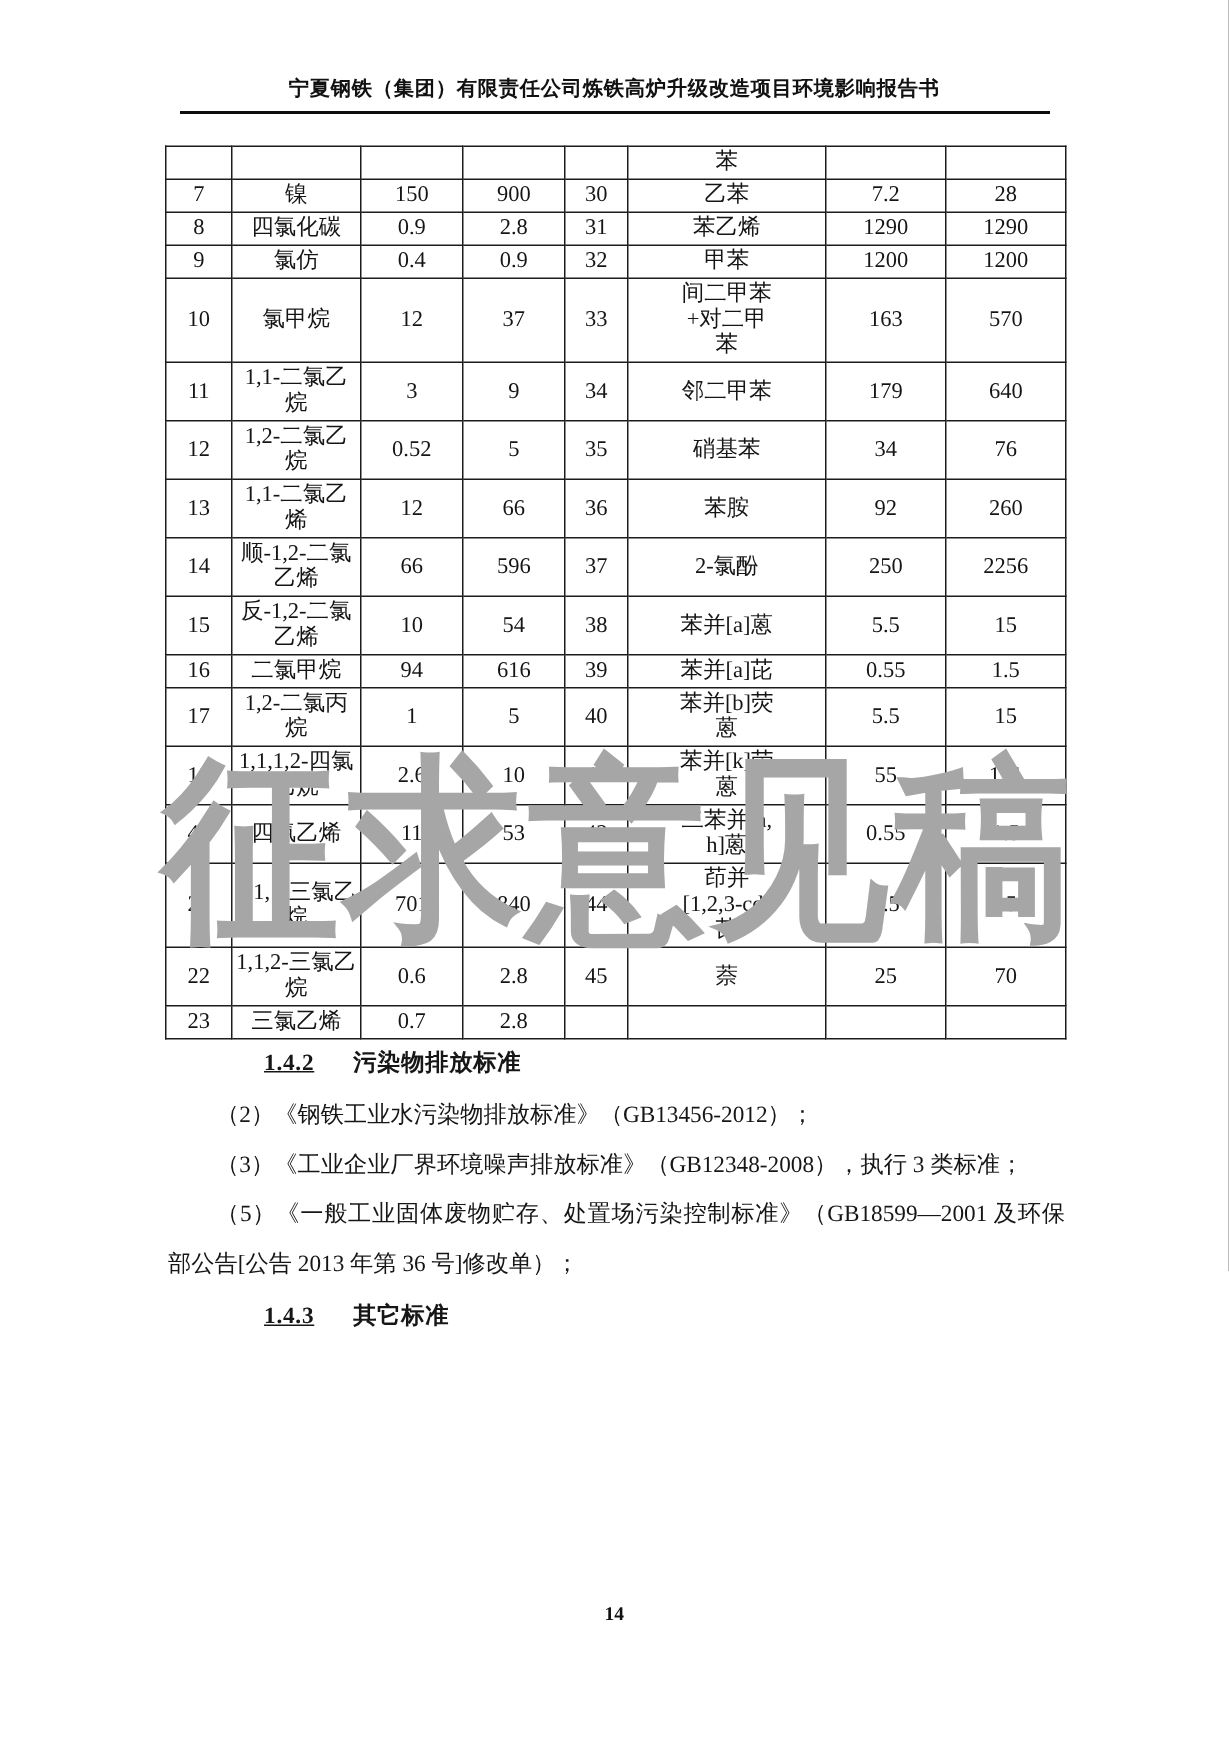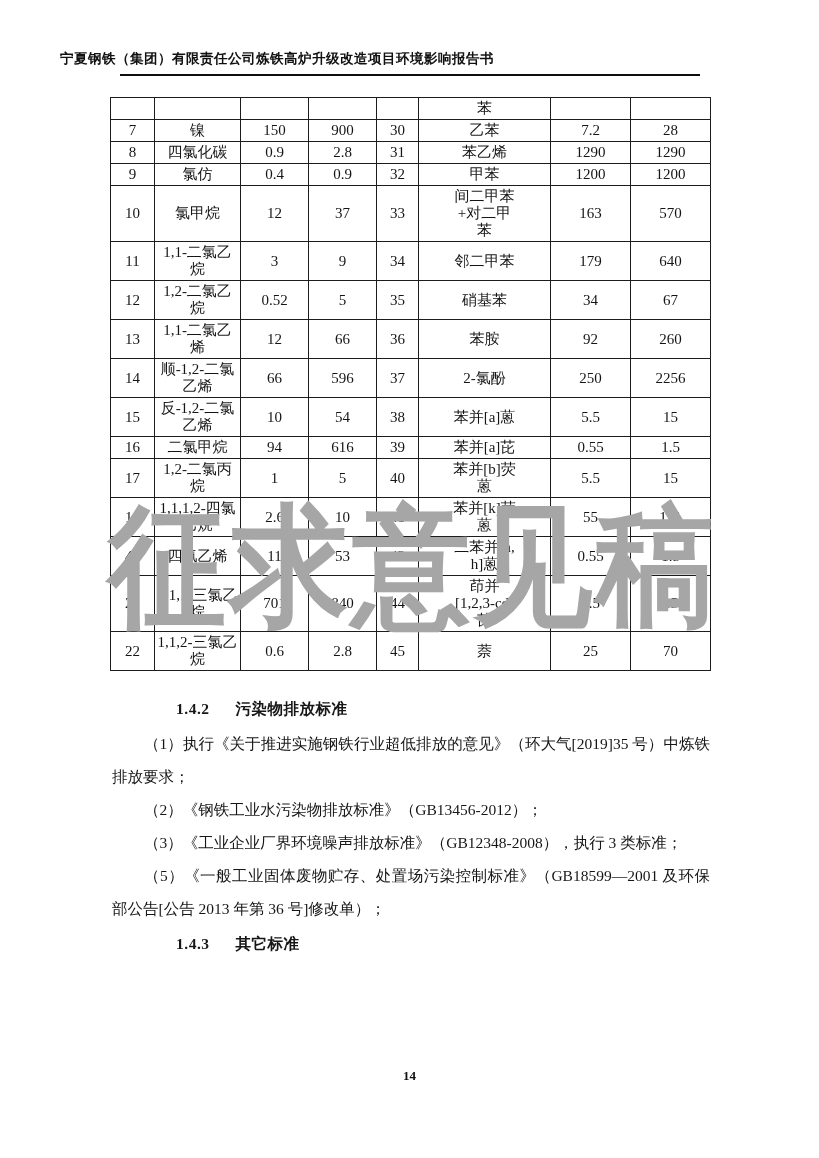--- a/index.html
+++ b/index.html
@@ -8,21 +8,21 @@
     width:819px;height:1158px;
     background:#ffffff;
     margin:0 auto;
     overflow:hidden;
     font-family:"Liberation Serif","DejaVu Serif",serif;
     color:#161616;
   }
   
   .doc-header{
     position:absolute;top:50px;left:60px;right:60px;
-    text-align:left;
+    text-align:center;
   }
   .doc-header .title{
     font-size:13.5px;font-weight:bold;letter-spacing:.5px;
     color:#111;
   }
   .header-rule{
     position:absolute;top:74px;left:120px;width:580px;height:0;
     border-top:2.6px solid #0d0d0d;
   }
   
@@ -64,21 +64,21 @@
     text-align:justify;
   }
   .body-text .heading{
     font-weight:bold;
     text-indent:64px;
     margin:2px 0;
     font-family:"Liberation Sans","DejaVu Sans",sans-serif;
     font-size:15.5px;
     letter-spacing:.5px;
   }
-  .body-text .heading .h-num{margin-right:26px;font-family:"Liberation Serif",serif;}
+  .body-text .heading .h-num{margin-right:26px;font-family:"Liberation Serif",serif;text-decoration:underline;}
   .body-text p.item{
     margin:0;
     text-indent:32px;
   }
   
   .page-number{
     position:absolute;top:1068px;left:0;right:0;
     text-align:center;font-size:13px;font-weight:bold;color:#111;
   }
 </style>
@@ -167,21 +167,21 @@
           <td>640</td>
         </tr>
         <tr>
           <td>12</td>
           <td>1,2-二氯乙烷</td>
           <td>0.52</td>
           <td>5</td>
           <td>35</td>
           <td>硝基苯</td>
           <td>34</td>
-          <td>67</td>
+          <td>76</td>
         </tr>
         <tr>
           <td>13</td>
           <td>1,1-二氯乙烯</td>
           <td>12</td>
           <td>66</td>
           <td>36</td>
           <td>苯胺</td>
           <td>92</td>
           <td>260</td>
@@ -269,35 +269,44 @@
           <td>22</td>
           <td>1,1,2-三氯乙
 烷</td>
           <td>0.6</td>
           <td>2.8</td>
           <td>45</td>
           <td>萘</td>
           <td>25</td>
           <td>70</td>
         </tr>
+        <tr>
+          <td>23</td>
+          <td>三氯乙烯</td>
+          <td>0.7</td>
+          <td>2.8</td>
+          <td></td>
+          <td></td>
+          <td></td>
+          <td></td>
+        </tr>
       </tbody>
   </table>
 
   <div class="watermark" style="color: rgb(166, 166, 166);">
       <span>征</span>
       <span>求</span>
       <span>意</span>
       <span>见</span>
       <span>稿</span>
     </div>
 
   <div class="body-text">
     <p class="heading"><span class="h-num">1.4.2</span><span>污染物排放标准</span></p>
     <div>
-        <p class="item">（1）执行《关于推进实施钢铁行业超低排放的意见》（环大气[2019]35 号）中炼铁排放要求；</p>
         <p class="item">（2）《钢铁工业水污染物排放标准》（GB13456-2012）；</p>
         <p class="item">（3）《工业企业厂界环境噪声排放标准》（GB12348-2008），执行 3 类标准；</p>
         <p class="item">（5）《一般工业固体废物贮存、处置场污染控制标准》（GB18599—2001 及环保部公告[公告 2013 年第 36 号]修改单）；</p>
       </div>
     <p class="heading"><span class="h-num">1.4.3</span><span>其它标准</span></p>
   </div>
 
   <div class="page-number">14</div>
 
 </div>

